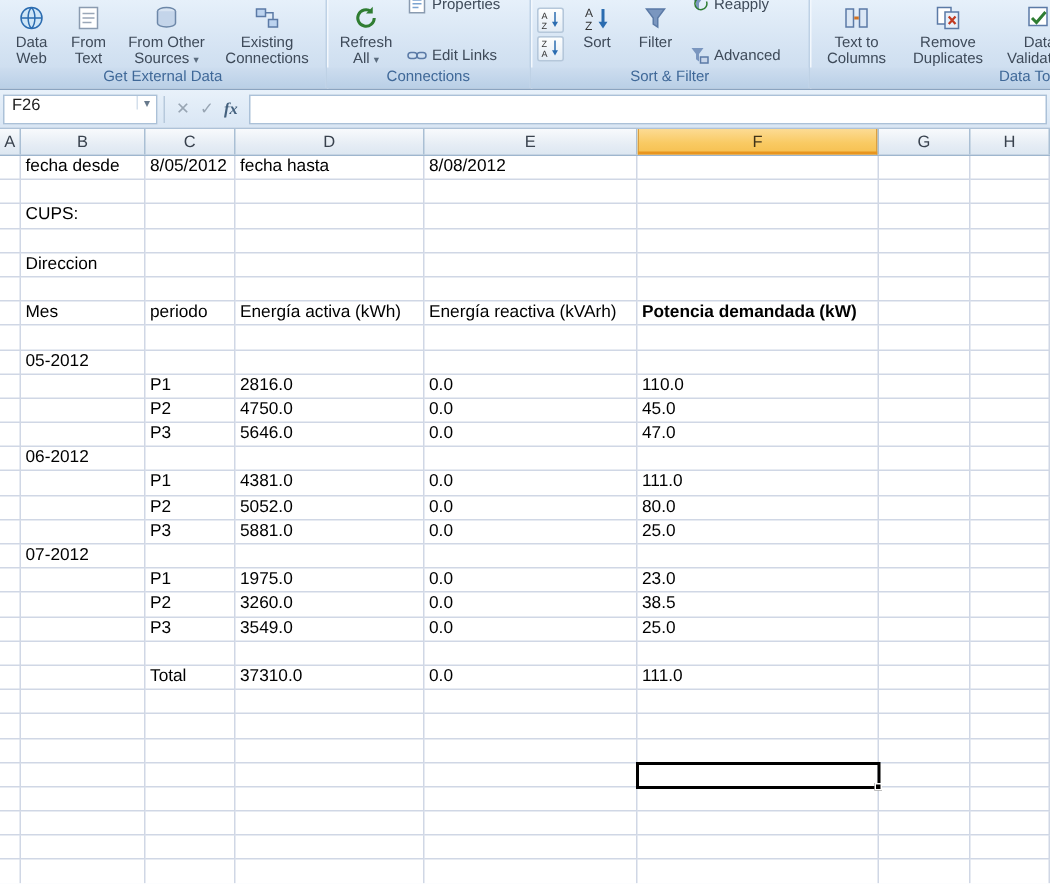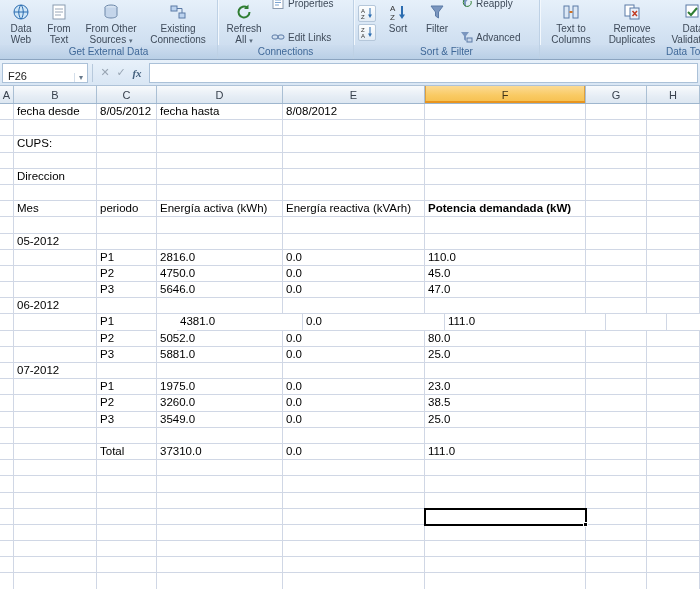--- a/index.html
+++ b/index.html
@@ -16,21 +16,21 @@
   .dd{font-size:7px;color:#5a6b7d}
   .smallstack{display:flex;flex-direction:column;justify-content:flex-end;gap:20px;padding:0 3px;flex:0 0 auto}
   .smallbtn{display:flex;align-items:center;gap:3px;font-size:10px;color:#3e4a59;white-space:nowrap}
   .sortminis{display:flex;flex-direction:column;justify-content:center;gap:2px;padding:0 2px}
   .sortmini{width:18px;height:17px;border:1px solid #b5c7da;background:linear-gradient(#fdfefe,#e3ecf5);border-radius:2px;display:flex;align-items:center;justify-content:center}
   .ic{width:18px;height:18px;flex:0 0 auto}
   .ic14{width:14px;height:14px;flex:0 0 auto}
 
   
   .fbar{height:26px;display:flex;align-items:center;background:linear-gradient(#e8f1fa,#d9e6f4);border-bottom:1px solid #aec2d8;padding:0 2px}
-  .namebox{width:86px;height:20px;background:#fff;border:1px solid #abc1d8;display:flex;align-items:flex-end;font-size:11px;color:#222}
+  .namebox{width:103px;height:20px;background:#fff;border:1px solid #abc1d8;display:flex;align-items:flex-start;font-size:11px;color:#222}
   .nbval{flex:1;padding-left:5px}
   .nbarrow{width:13px;text-align:center;font-size:8px;color:#67798c;border-left:1px solid #d4dfeb}
   .fdiv{width:1px;height:18px;background:#b7c9dc;margin:0 4px}
   .fbtn{width:16px;text-align:center;font-size:11px;color:#98a5b3}
   .fbtn.fx{font-family:"Liberation Serif",serif;font-style:italic;font-weight:bold;color:#44617e}
   .finput{flex:1;height:20px;background:#fff;border:1px solid #abc1d8;margin-left:4px;font-size:11px;padding-left:4px;color:#000}
 
   
   .sheet{height:503px;overflow:hidden}
   .colheads{display:flex;height:18px;background:linear-gradient(#f8fafc,#e6edf5 60%,#dde7f1);border-bottom:1px solid #9eb6ce}
@@ -349,21 +349,21 @@
           <div class="cell" style="width: 126px;"></div>
           <div class="cell" style="width: 142px;"></div>
           <div class="cell" style="width: 161px;"></div>
           <div class="cell" style="width: 61px;"></div>
           <div class="cell" style="width: 53px;"></div>
         </div>
         <div class="grow">
           <div class="cell" style="width: 14px;"></div>
           <div class="cell" style="width: 83px;"></div>
           <div class="cell" style="width: 60px;">P1</div>
-          <div class="cell" style="width: 126px; margin-left: 20px;">4381.0</div>
+          <div class="cell" style="width: 126px;">4381.0</div>
           <div class="cell" style="width: 142px;">0.0</div>
           <div class="cell" style="width: 161px;">111.0</div>
           <div class="cell" style="width: 61px;"></div>
           <div class="cell" style="width: 53px;"></div>
         </div>
         <div class="grow">
           <div class="cell" style="width: 14px;"></div>
           <div class="cell" style="width: 83px;"></div>
           <div class="cell" style="width: 60px;">P2</div>
           <div class="cell" style="width: 126px;">5052.0</div>

